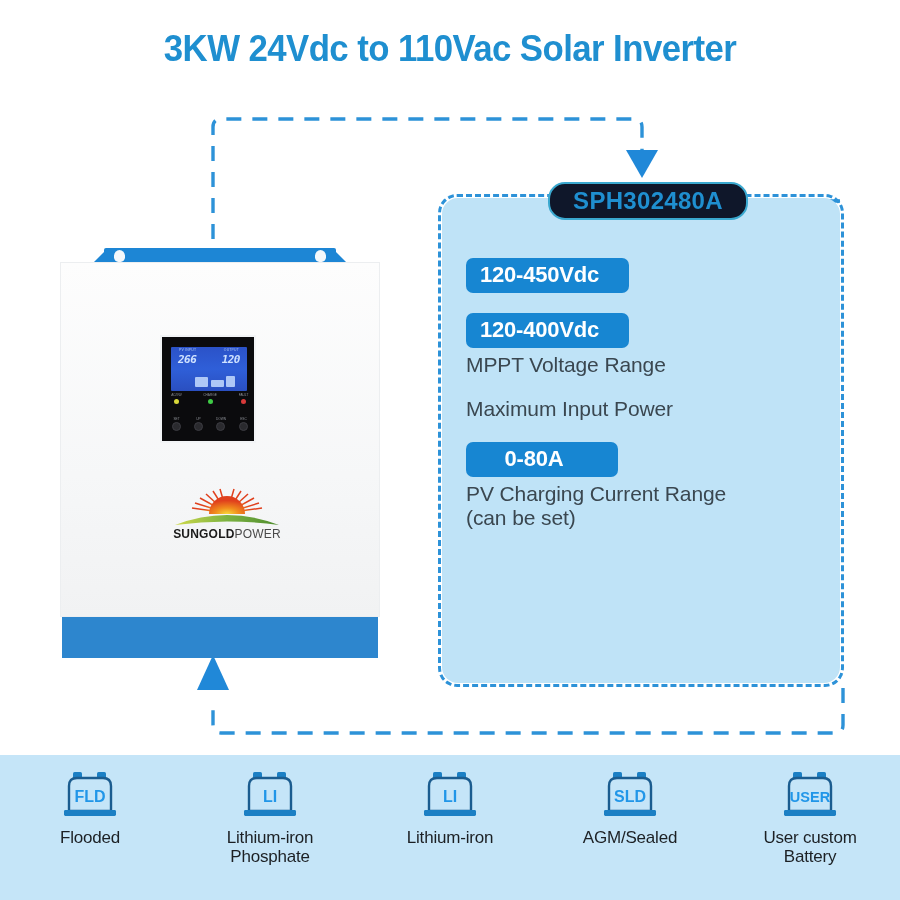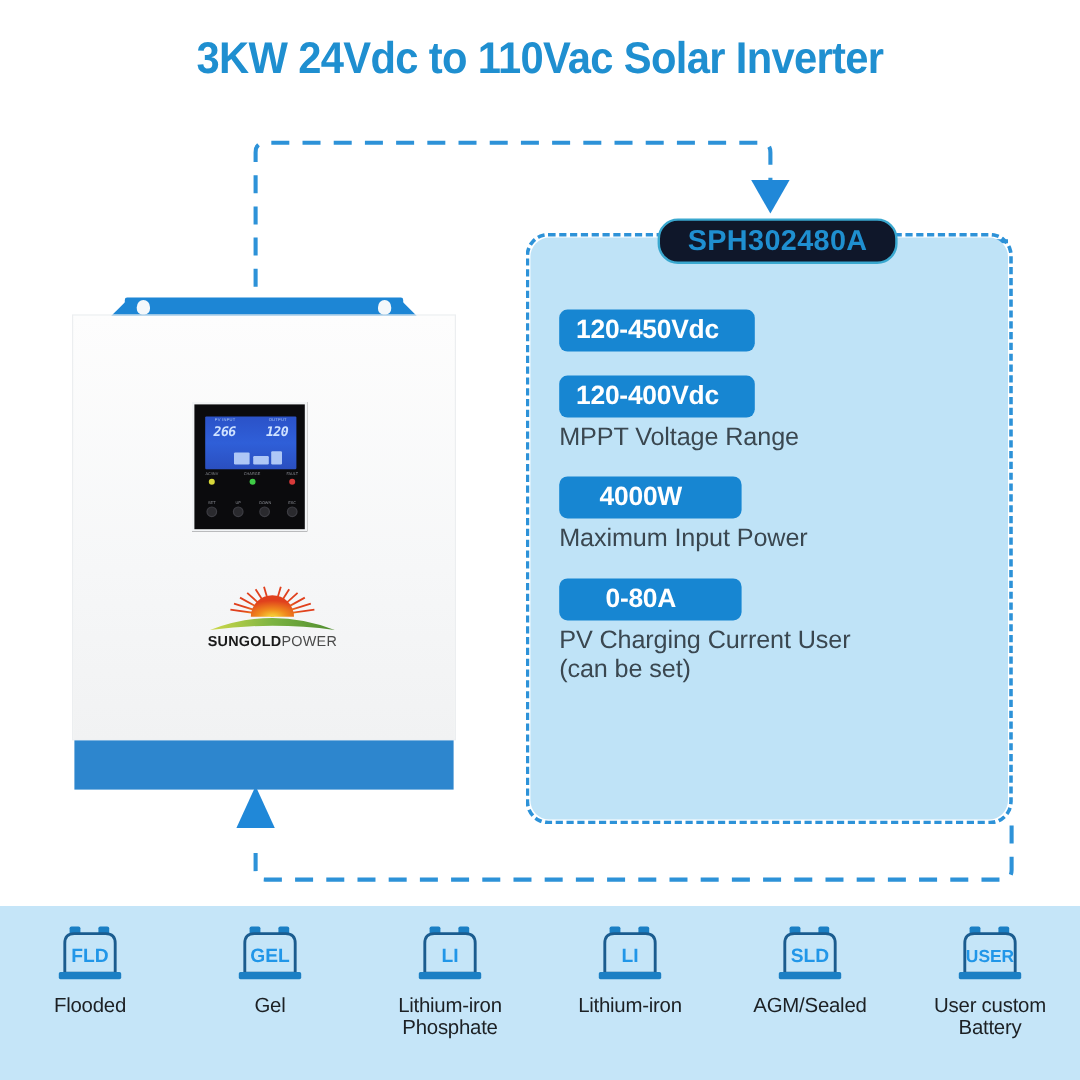--- a/index.html
+++ b/index.html
@@ -290,58 +290,45 @@
 
   <div class="spec-list">
     <div class="spec-item">
       <div class="spec-value wide">120-450Vdc</div>
     </div>
     <div class="spec-item">
       <div class="spec-value wide">120-400Vdc</div>
       <div class="spec-label">MPPT Voltage Range</div>
     </div>
     <div class="spec-item">
-      <div class="spec-value narrow">4000W</div>
       <div class="spec-label">Maximum Input Power</div>
     </div>
     <div class="spec-item">
       <div class="spec-value narrow">0-80A</div>
-      <div class="spec-label" style="white-space:pre-line">PV Charging Current User
+      <div class="spec-label" style="white-space:pre-line">PV Charging Current Range
 (can be set)</div>
     </div>
   </div>
 
   <div class="footer">
     <div class="bat-row">
 
       <div class="bat-cell">
         <div class="bat-icon">
           <svg viewBox="0 0 62 52" width="62" height="52">
             <rect x="14" y="3" width="9" height="7" rx="1.6" fill="#1b7fc4"></rect>
             <rect x="38" y="3" width="9" height="7" rx="1.6" fill="#1b7fc4"></rect>
             <path d="M 10,42 L 10,17 Q 10,9 18,9 L 44,9 Q 52,9 52,17 L 52,42 Z" fill="none" stroke="#1b5c8f" stroke-width="2.4"></path>
             <rect x="5" y="41" width="52" height="6" rx="1.4" fill="#1b7fc4"></rect>
             <text x="31" y="33" text-anchor="middle" font-family="Liberation Sans, sans-serif" font-size="16" font-weight="bold" fill="#2196e8">FLD</text>
           </svg>
         </div>
         <div class="bat-label">Flooded</div>
       </div>
 
-      <div class="bat-cell">
-        <div class="bat-icon">
-          <svg viewBox="0 0 62 52" width="62" height="52">
-            <rect x="14" y="3" width="9" height="7" rx="1.6" fill="#1b7fc4"></rect>
-            <rect x="38" y="3" width="9" height="7" rx="1.6" fill="#1b7fc4"></rect>
-            <path d="M 10,42 L 10,17 Q 10,9 18,9 L 44,9 Q 52,9 52,17 L 52,42 Z" fill="none" stroke="#1b5c8f" stroke-width="2.4"></path>
-            <rect x="5" y="41" width="52" height="6" rx="1.4" fill="#1b7fc4"></rect>
-            <text x="31" y="33" text-anchor="middle" font-family="Liberation Sans, sans-serif" font-size="16" font-weight="bold" fill="#2196e8">GEL</text>
-          </svg>
-        </div>
-        <div class="bat-label">Gel</div>
-      </div>
 
       <div class="bat-cell">
         <div class="bat-icon">
           <svg viewBox="0 0 62 52" width="62" height="52">
             <rect x="14" y="3" width="9" height="7" rx="1.6" fill="#1b7fc4"></rect>
             <rect x="38" y="3" width="9" height="7" rx="1.6" fill="#1b7fc4"></rect>
             <path d="M 10,42 L 10,17 Q 10,9 18,9 L 44,9 Q 52,9 52,17 L 52,42 Z" fill="none" stroke="#1b5c8f" stroke-width="2.4"></path>
             <rect x="5" y="41" width="52" height="6" rx="1.4" fill="#1b7fc4"></rect>
             <text x="31" y="33" text-anchor="middle" font-family="Liberation Sans, sans-serif" font-size="16" font-weight="bold" fill="#2196e8">LI</text>
           </svg>

